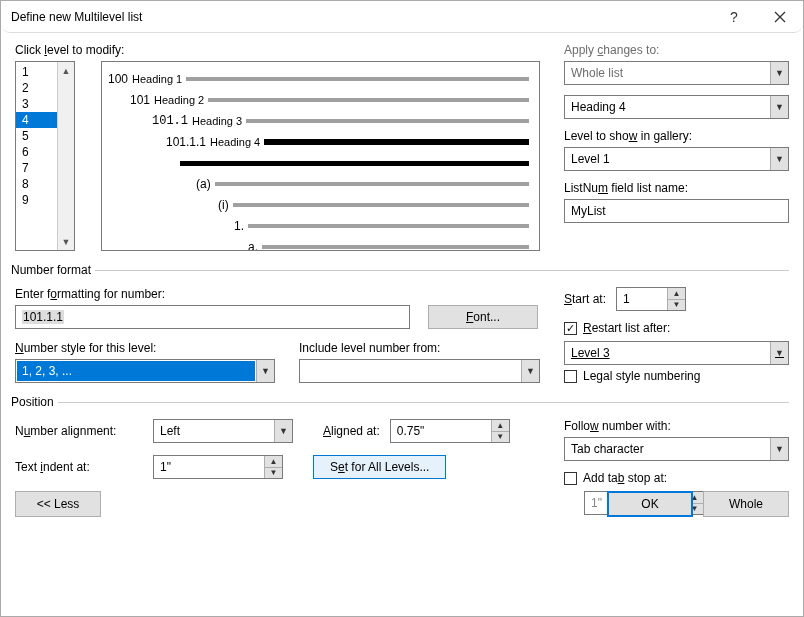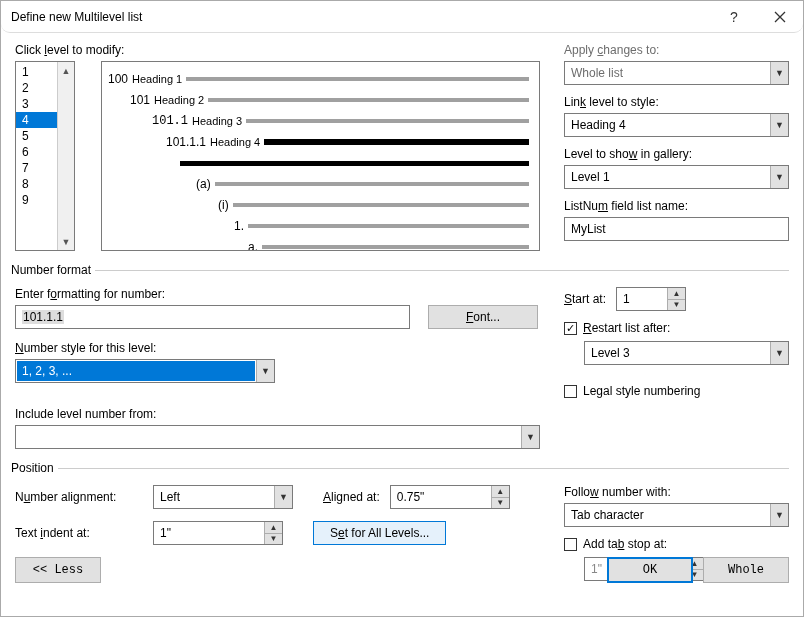--- a/index.html
+++ b/index.html
@@ -119,21 +119,21 @@
   .spin .sbtns { width:18px; border-left:1px solid #adadad; display:flex; flex-direction:column;}
   .spin .sb { flex:1; display:flex; align-items:center; justify-content:center; background:#e1e1e1; font-size:8px; color:#333;}
   .spin .sb + .sb { border-top:1px solid #adadad;}
   .spin.dis .sval { color:#888; }
 
   .chk { display:flex; align-items:center; gap:6px; }
   .chkbox { width:13px; height:13px; border:1px solid #333; display:flex; align-items:center; justify-content:center; font-size:11px; line-height:11px;}
 
   .bottombar {
     position:absolute; left:14px; right:14px; bottom:12px;
-    display:flex; align-items:center;font-family:Liberation Mono, monospace;
+    display:flex; align-items:center;
   }
   .bottombar .spacer { flex:1; }
   .bottombar .btn { min-width:86px; height:26px; }
   .bottombar .btn + .btn { margin-left:10px; }
 
 </style>
 </head>
 <body>
 
 <div class="titlebar">
@@ -217,21 +217,20 @@
 
     <div class="rightcol col">
       <div class="field">
         <div class="label dim">Apply <span class="underline">c</span>hanges to:</div>
         <div class="combo">
           <div class="ctext dim">Whole list</div>
           <div class="cbtn">▼</div>
         </div>
       </div>
       <div class="field">
-        <div class="label">Lin<span class="underline">k</span> level to style:</div>
         <div class="combo">
           <div class="ctext">Heading 4</div>
           <div class="cbtn">▼</div>
         </div>
       </div>
       <div class="field">
         <div class="label">Level to sho<span class="underline">w</span> in gallery:</div>
         <div class="combo">
           <div class="ctext">Level 1</div>
           <div class="cbtn">▼</div>
@@ -250,21 +249,21 @@
     <legend>Number format</legend>
     <div class="row">
       <div class="col" style="flex:1; min-width:0;">
         <div class="label">Enter f<span class="underline">o</span>rmatting for number:</div>
         <div class="row" style="gap:18px; align-items:center;">
           <div class="textin" style="flex:1; max-width:395px; background:#fff; position:relative;">
             <span style="background:#ddd; padding:0 1px;"><span>101.1.1</span></span>
           </div>
           <div class="btn wide"><span class="underline">F</span>ont...</div>
         </div>
-        <div class="row" style="margin-top:12px; gap:24px;flex-direction:column;">
+        <div class="row" style="margin-top:12px; gap:24px;">
           <div class="col" style="width:260px;">
             <div class="label"><span class="underline">N</span>umber style for this level:</div>
             <div class="combo sel">
               <div class="ctext">1, 2, 3, ...</div>
               <div class="cbtn">▼</div>
             </div>
           </div>
           <div class="col" style="flex:1;">
             <div class="label">Include level number from:</div>
             <div class="combo">
@@ -282,25 +281,25 @@
             <div class="sbtns">
                 <div class="sb">▲</div>
                 <div class="sb">▼</div>
               </div>
           </div>
         </div>
         <div class="chk" style="margin-top:10px;">
           <div class="chkbox">✓</div>
           <div><span class="underline">R</span>estart list after:</div>
         </div>
-        <div class="combo" style="margin-top:6px; margin-left:20px;">
+        <div class="combo" style="margin-top:6px; text-decoration:underline;">
           <div class="ctext">Level 3</div>
           <div class="cbtn">▼</div>
         </div>
-        <div class="chk" style="margin-top:19px;">
+        <div class="chk" style="margin-top:4px;">
           <div class="chkbox"></div>
           <div>Le<span class="underline">g</span>al style numbering</div>
         </div>
       </div>
     </div>
   </fieldset>
 
   <fieldset>
     <legend>Position</legend>
     <div class="row">

